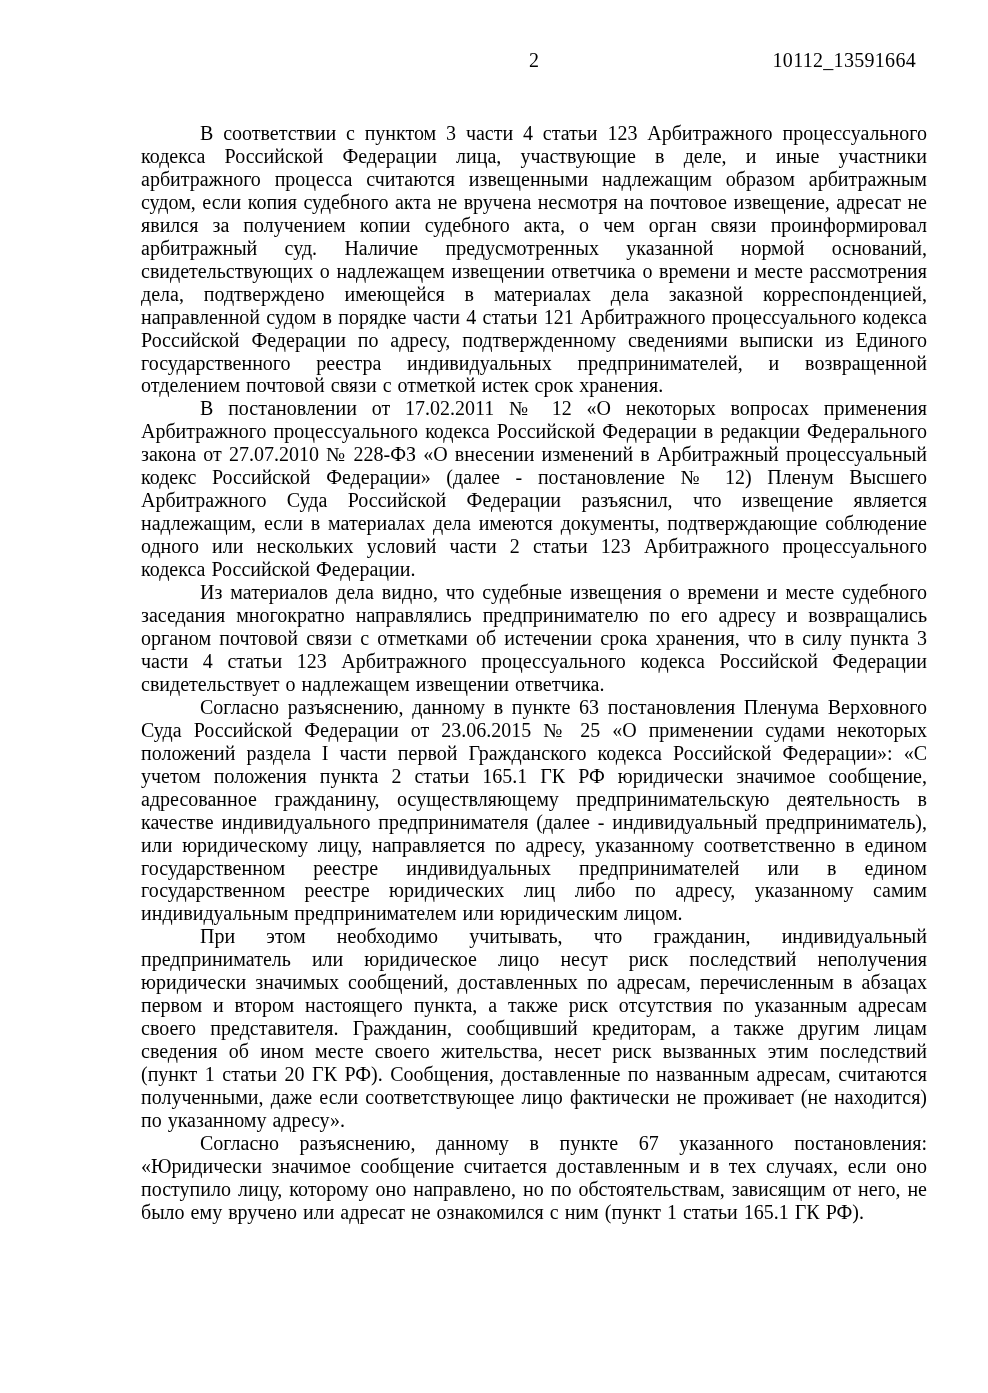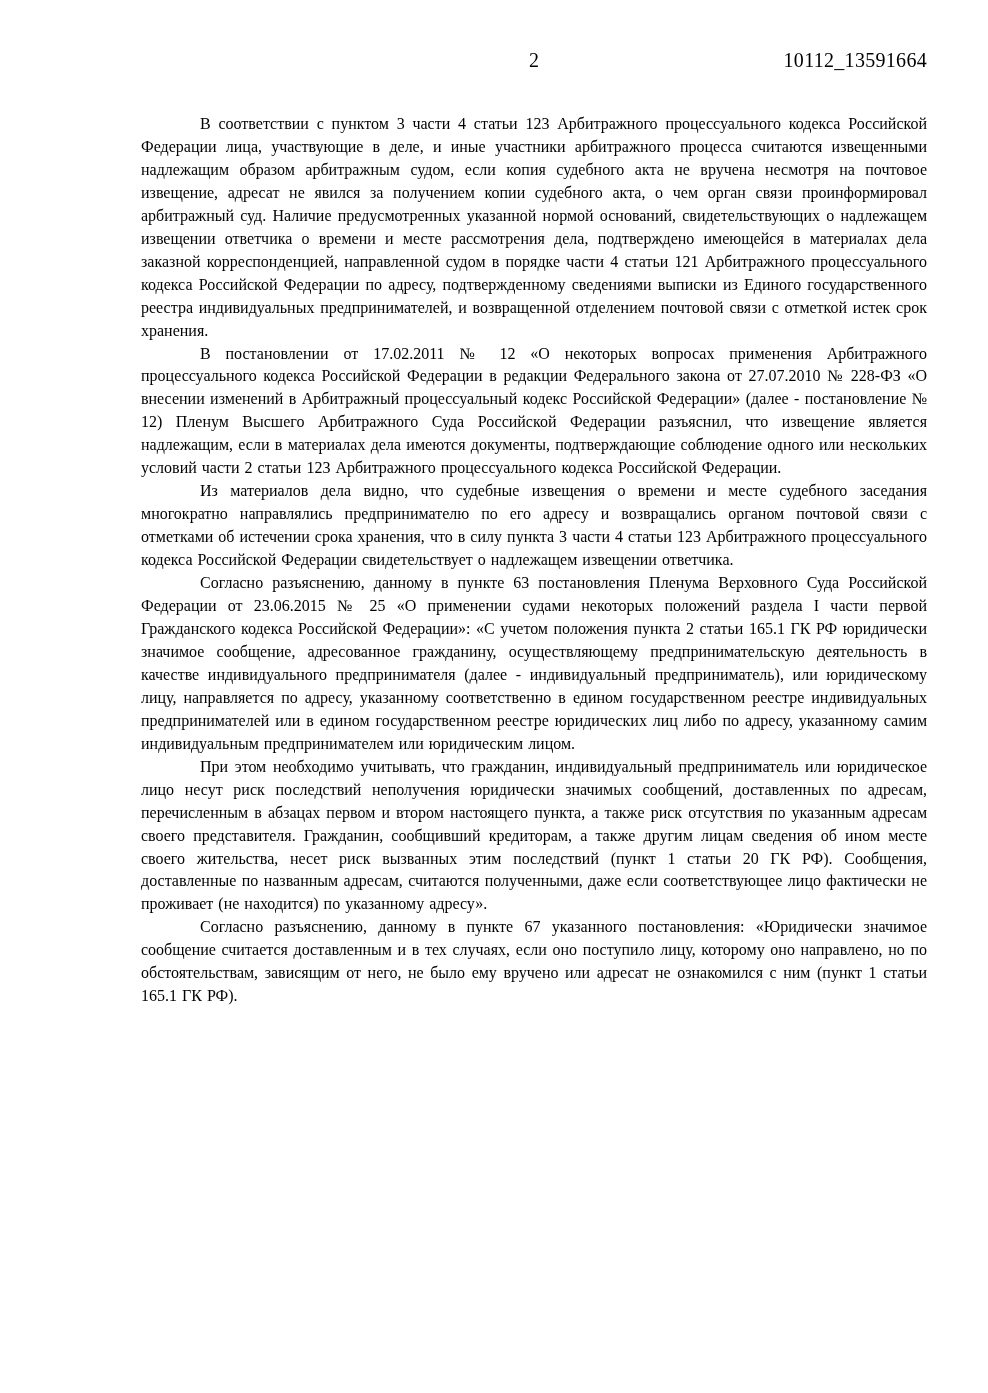--- a/index.html
+++ b/index.html
@@ -32,31 +32,31 @@
     line-height: 23px;
   }
   .page-number {
     position: absolute;
     left: 0;
     width: 100%;
     text-align: center;
   }
   .doc-id {
     position: absolute;
-    right: 0;
+    right: 11px;
     top: 0;
     text-align: right;
     letter-spacing: 0.3px;
   }
   .doc-body {
     position: absolute;
     left: 141px;
-    top: 113px;
+    top: 122px;
     width: 786px;
-    font-size: 16px;
+    font-size: 20px;
     line-height: 22.95px;
     text-align: justify;
   }
   .doc-body p {
     margin: 0;
     padding: 0;
     text-indent: 59px;
     word-spacing: 1px;
   }
 </style>

